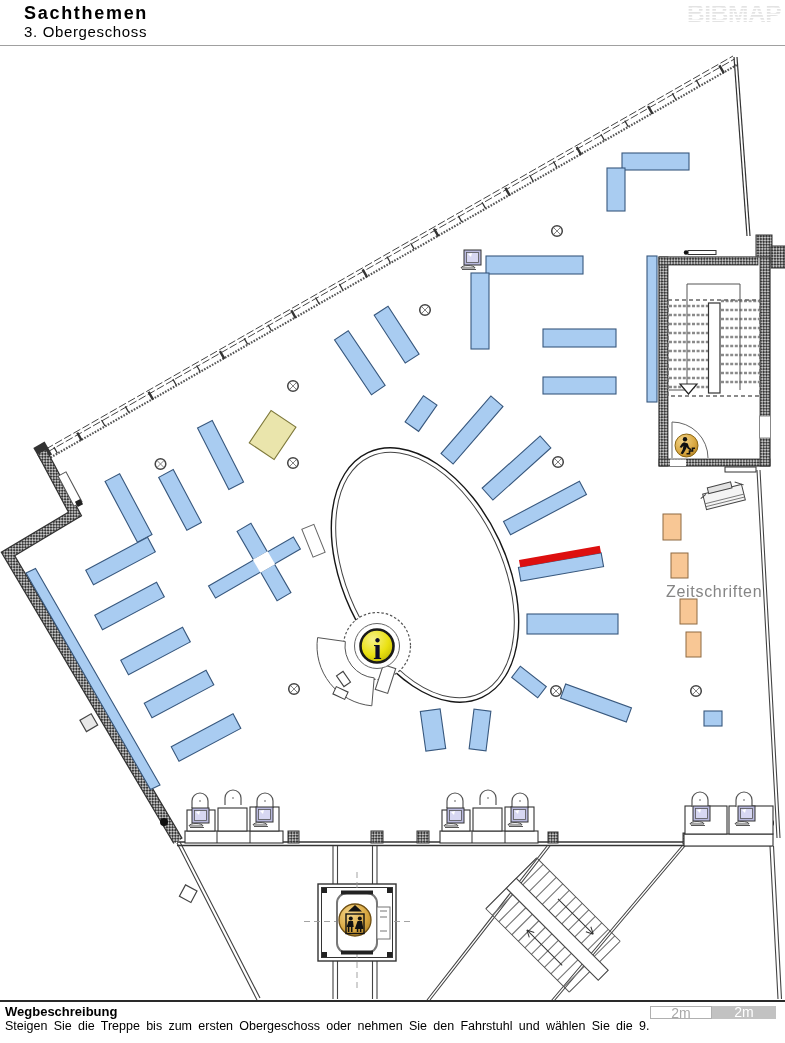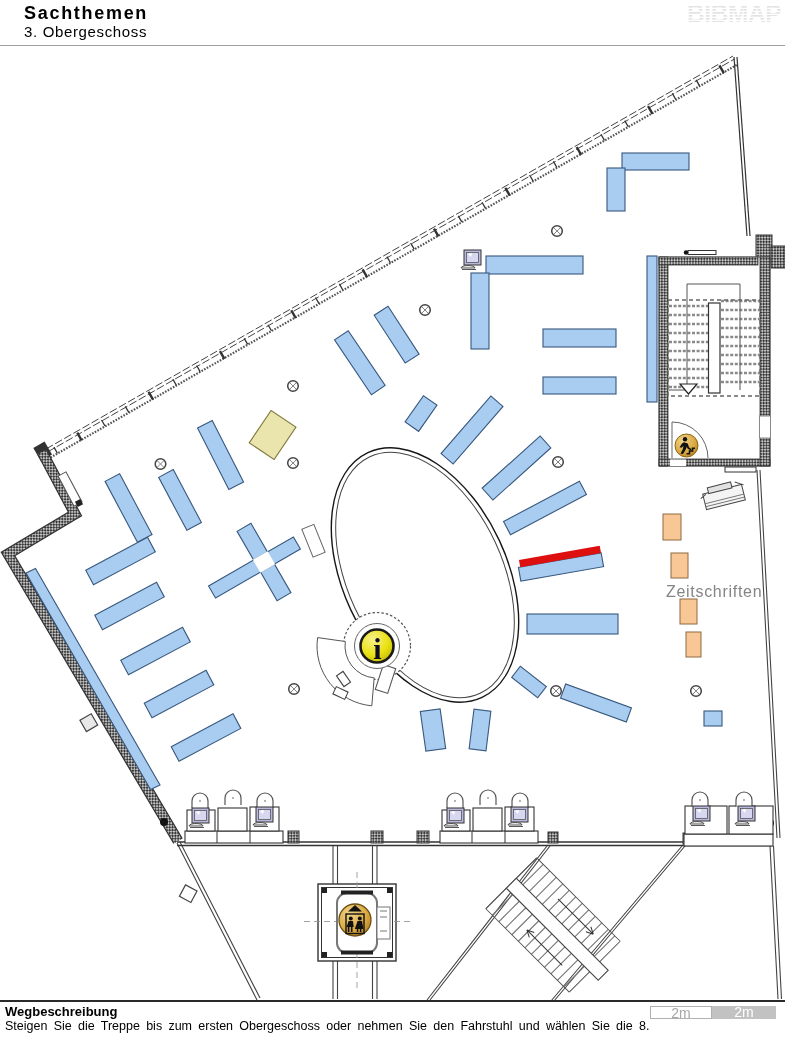--- a/index.html
+++ b/index.html
@@ -368,14 +368,14 @@
       <path d="M461,268 a7,2.5 0 0 1 14,0 z" fill="#eee" stroke="#444" stroke-width="0.9"></path>
       <line x1="462" y1="269.5" x2="476" y2="269.5" stroke="#444" stroke-width="0.9"></line>
     </g>
 </svg>
 <div id="logo"></div>
 <div id="zt">Zeitschriften</div>
 <div id="sc1">2m</div>
 <div id="sc2">2m</div>
 <div id="ftr">
 <div class="f1">Wegbeschreibung</div>
-<div class="f2">Steigen Sie die Treppe bis zum ersten Obergeschoss oder nehmen Sie den Fahrstuhl und wählen Sie die 8.</div>
+<div class="f2">Steigen Sie die Treppe bis zum ersten Obergeschoss oder nehmen Sie den Fahrstuhl und wählen Sie die 9.</div>
 </div>
 
 </body></html>

